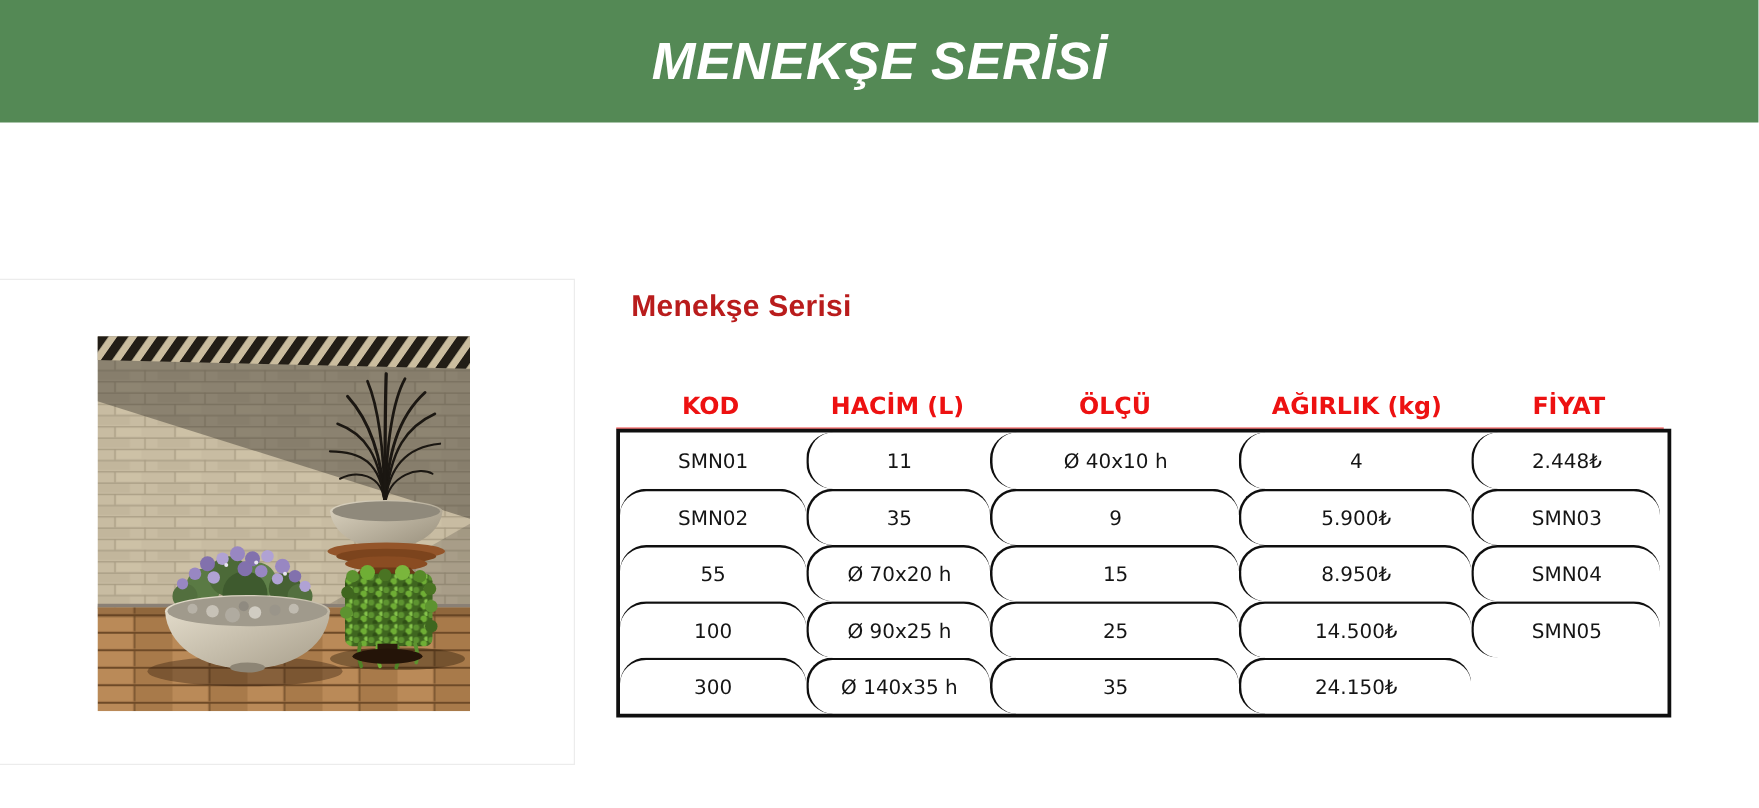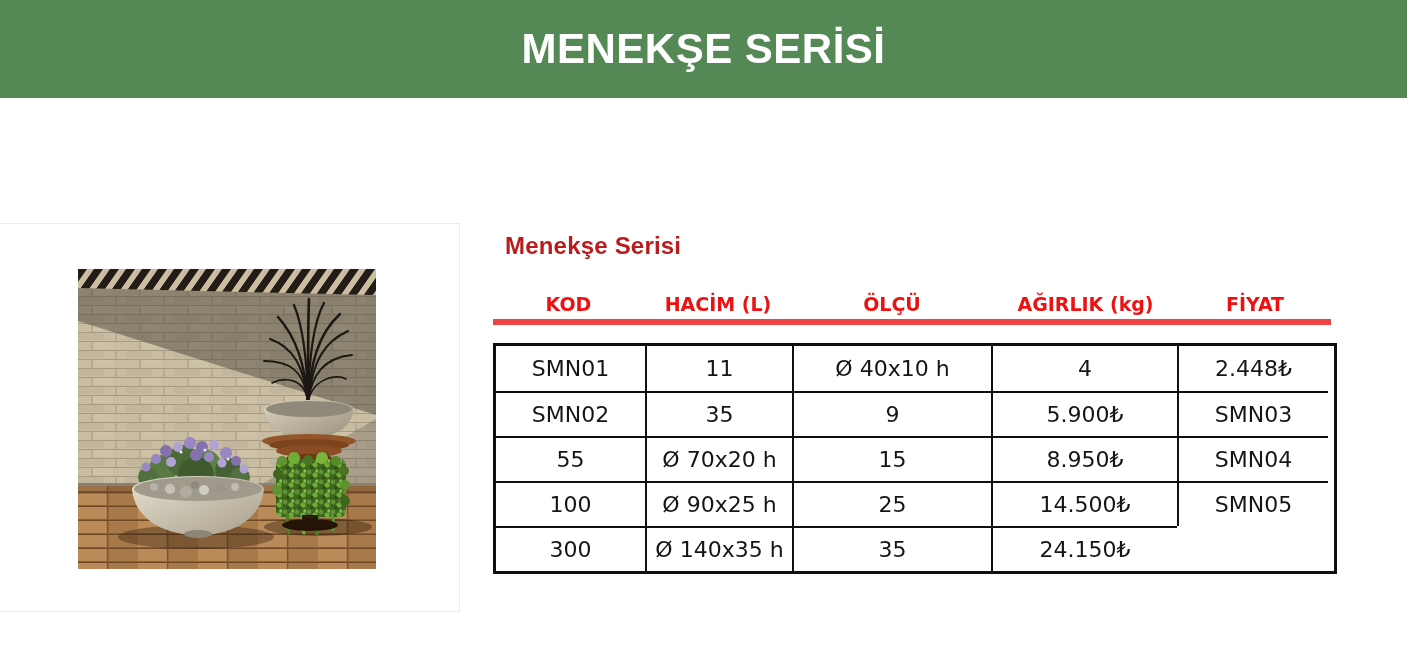--- a/index.html
+++ b/index.html
@@ -4,43 +4,43 @@
 <style>
   html,body{margin:0;padding:0;background:#fff;}
   .page{position:relative;width:1407px;height:646px;overflow:hidden;background:#fff;
         font-family:"Liberation Sans",sans-serif;}
 
   
   .banner{position:absolute;left:0;top:0;width:100%;height:98px;
           background:var(--banner-green,#548955);
           display:flex;align-items:center;justify-content:center;}
   .banner-title{margin:0;color:var(--banner-text,#ffffff);font-size:42px;font-weight:bold;
-          letter-spacing:.5px;font-family:"Liberation Sans",sans-serif;}
+          letter-spacing:.5px;font-family:"Liberation Sans",sans-serif;font-style:italic;}
 
   
   .card{position:absolute;left:-12px;top:223px;width:470px;height:387px;background:#fff;
         border:1px solid var(--card-border,#ececec);}
   .photo{position:absolute;left:89px;top:45px;width:298px;height:300px;display:block;}
 
   
   .section-title{position:absolute;left:491px;top:218px;margin:14px;font-size:24px;
         font-weight:bold;color:#b91c1c;letter-spacing:.2px;}
 
-  .thead{position:absolute;left:493px;top:289px;width:838px;height:36px;
+  .thead{position:absolute;left:493px;top:308px;width:838px;height:36px;
         display:grid;grid-template-columns:151px 148px 200px 187px 152px;
-        align-items:center;border-bottom:6px solid #ef4444;box-sizing:border-box;}
+        align-items:center;border-bottom:2px solid #ef4444;box-sizing:border-box;}
   .th{text-align:center;color:var(--table-header-red,#ed1111);font-weight:bold;
         font-size:19px;font-family:"DejaVu Sans",sans-serif;}
 
   .tbody{position:absolute;left:493px;top:343px;width:838px;
         display:grid;grid-template-columns:149px 147px 199px 186px 151px;
         grid-auto-rows:45px;border:3px solid #0f0f0f;background:#fff;}
-  .td{display:flex;align-items:center;justify-content:center;font-size:22px;color:#151515;
+  .td{display:flex;align-items:center;justify-content:center;font-size:16px;color:#151515;
         border-top:2px solid #0f0f0f;border-left:2px solid #0f0f0f;
-        font-family:"DejaVu Sans",sans-serif;}
+        font-family:"DejaVu Sans",sans-serif;border-radius:21px;}
   .td:nth-child(-n+5){border-top:none;}
   .td:nth-child(5n+1){border-left:none;}
   .td:nth-child(5n+3){}
 </style>
 </head>
 <body>
 
 <div class="page">
 
   <header class="banner">

